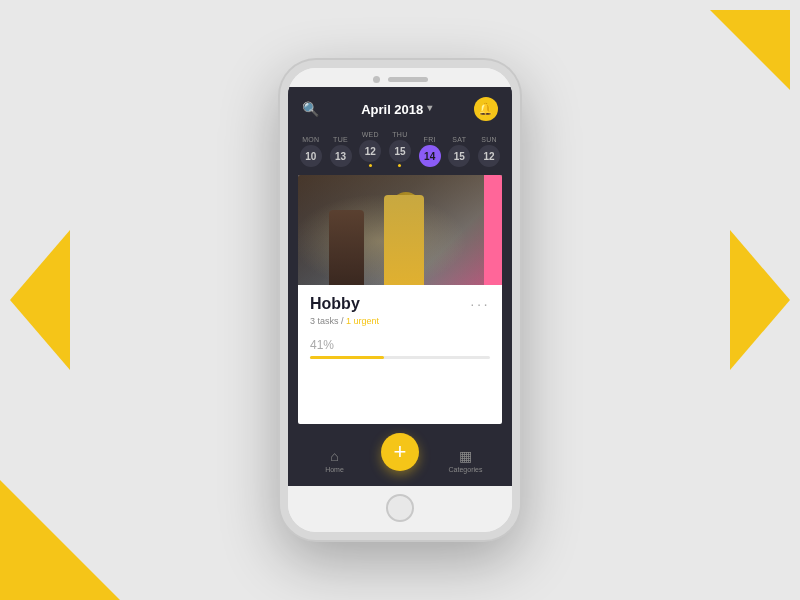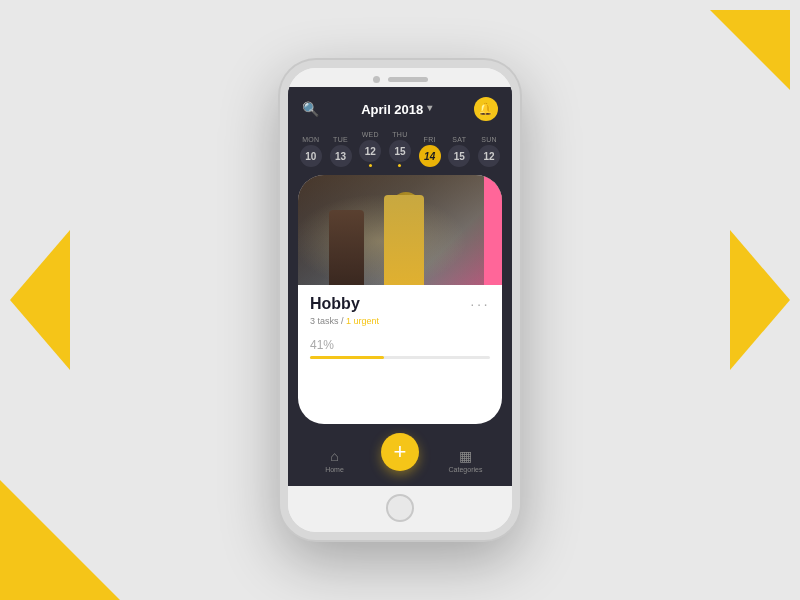--- a/index.html
+++ b/index.html
@@ -168,23 +168,22 @@
       border-radius: 50%;
       background: #3a3a48;
       color: #ccc;
       font-size: 10px;
       font-weight: 600;
       display: flex;
       align-items: center;
       justify-content: center;
     }
     .cal-day-num.active {
-      background: #eab308;
+      background: #8b5cf6;
       color: #1a1a22;
-      font-style: italic;
     }
     .cal-dot {
       width: 3px;
       height: 3px;
       background: #F5C518;
       border-radius: 50%;
     }
 
     
     .app-content {
@@ -192,21 +191,21 @@
       overflow: hidden;
       position: relative;
       display: flex;
       flex-direction: column;
       padding: 0 10px 10px;
     }
 
     
     .card {
       background: #fff;
-      border-radius: 26px;
+      border-radius: 2px;
       overflow: hidden;
       flex: 1;
       display: flex;
       flex-direction: column;
       position: relative;
     }
 
     .card-image {
       width: 100%;
       height: 110px;

